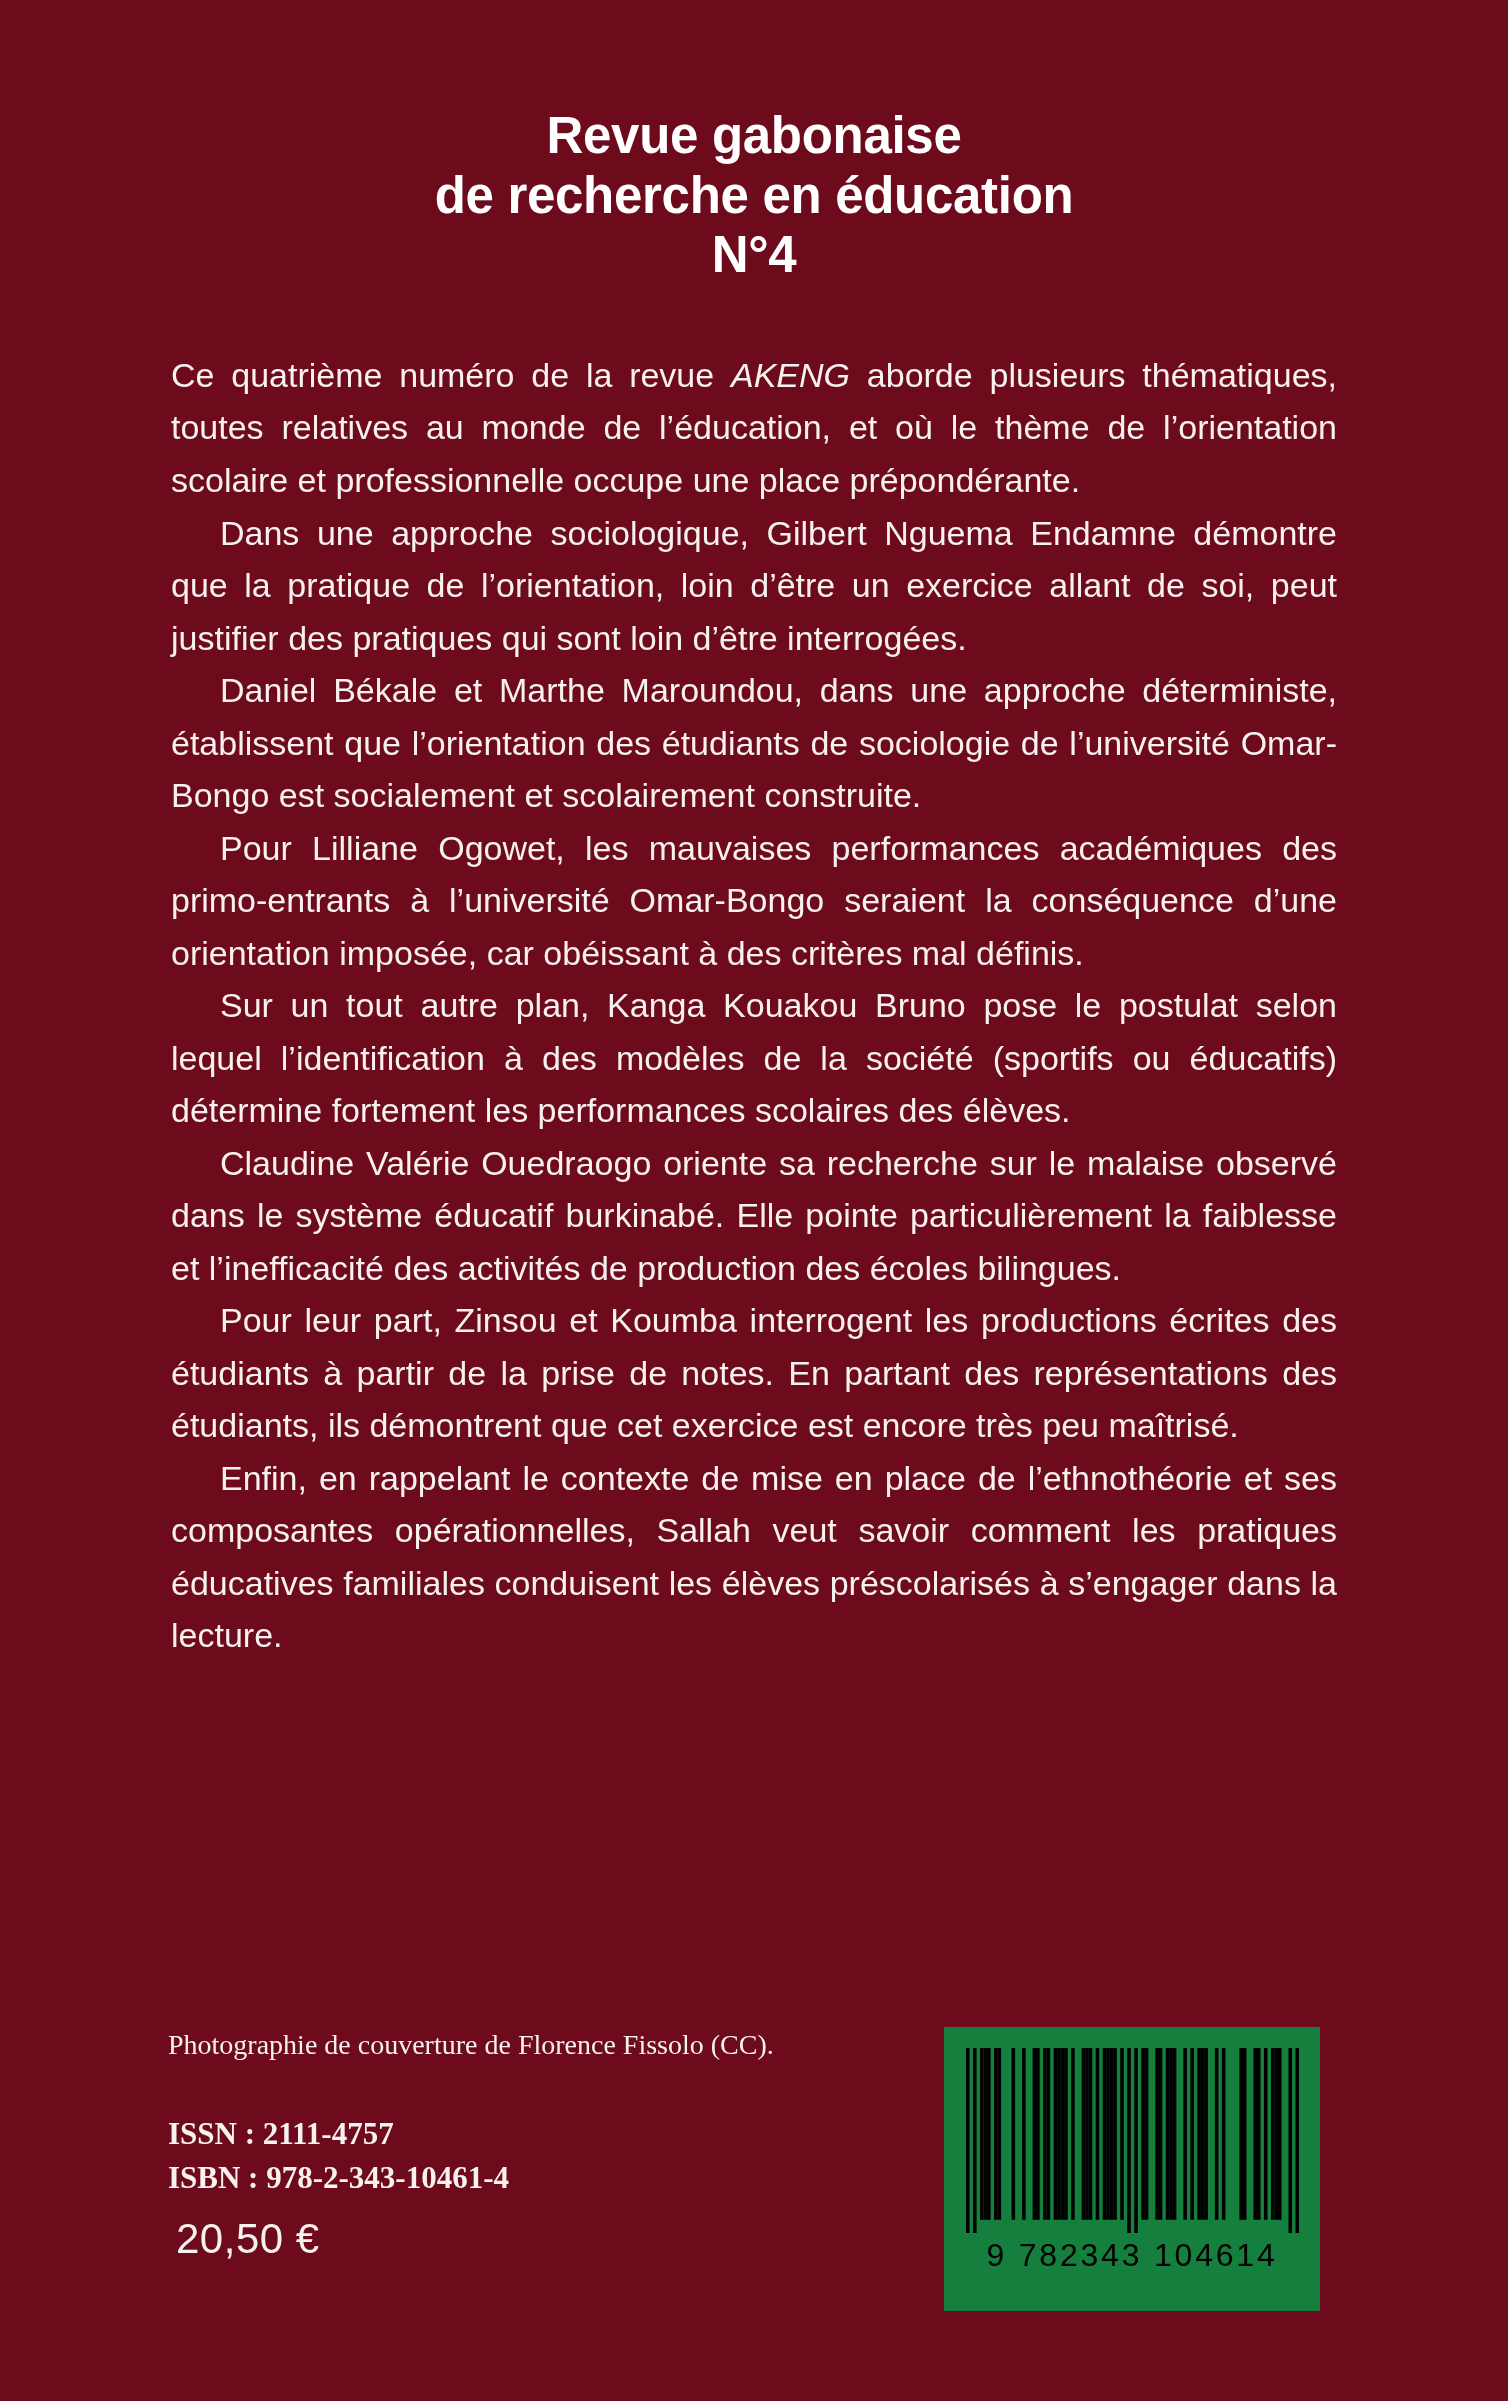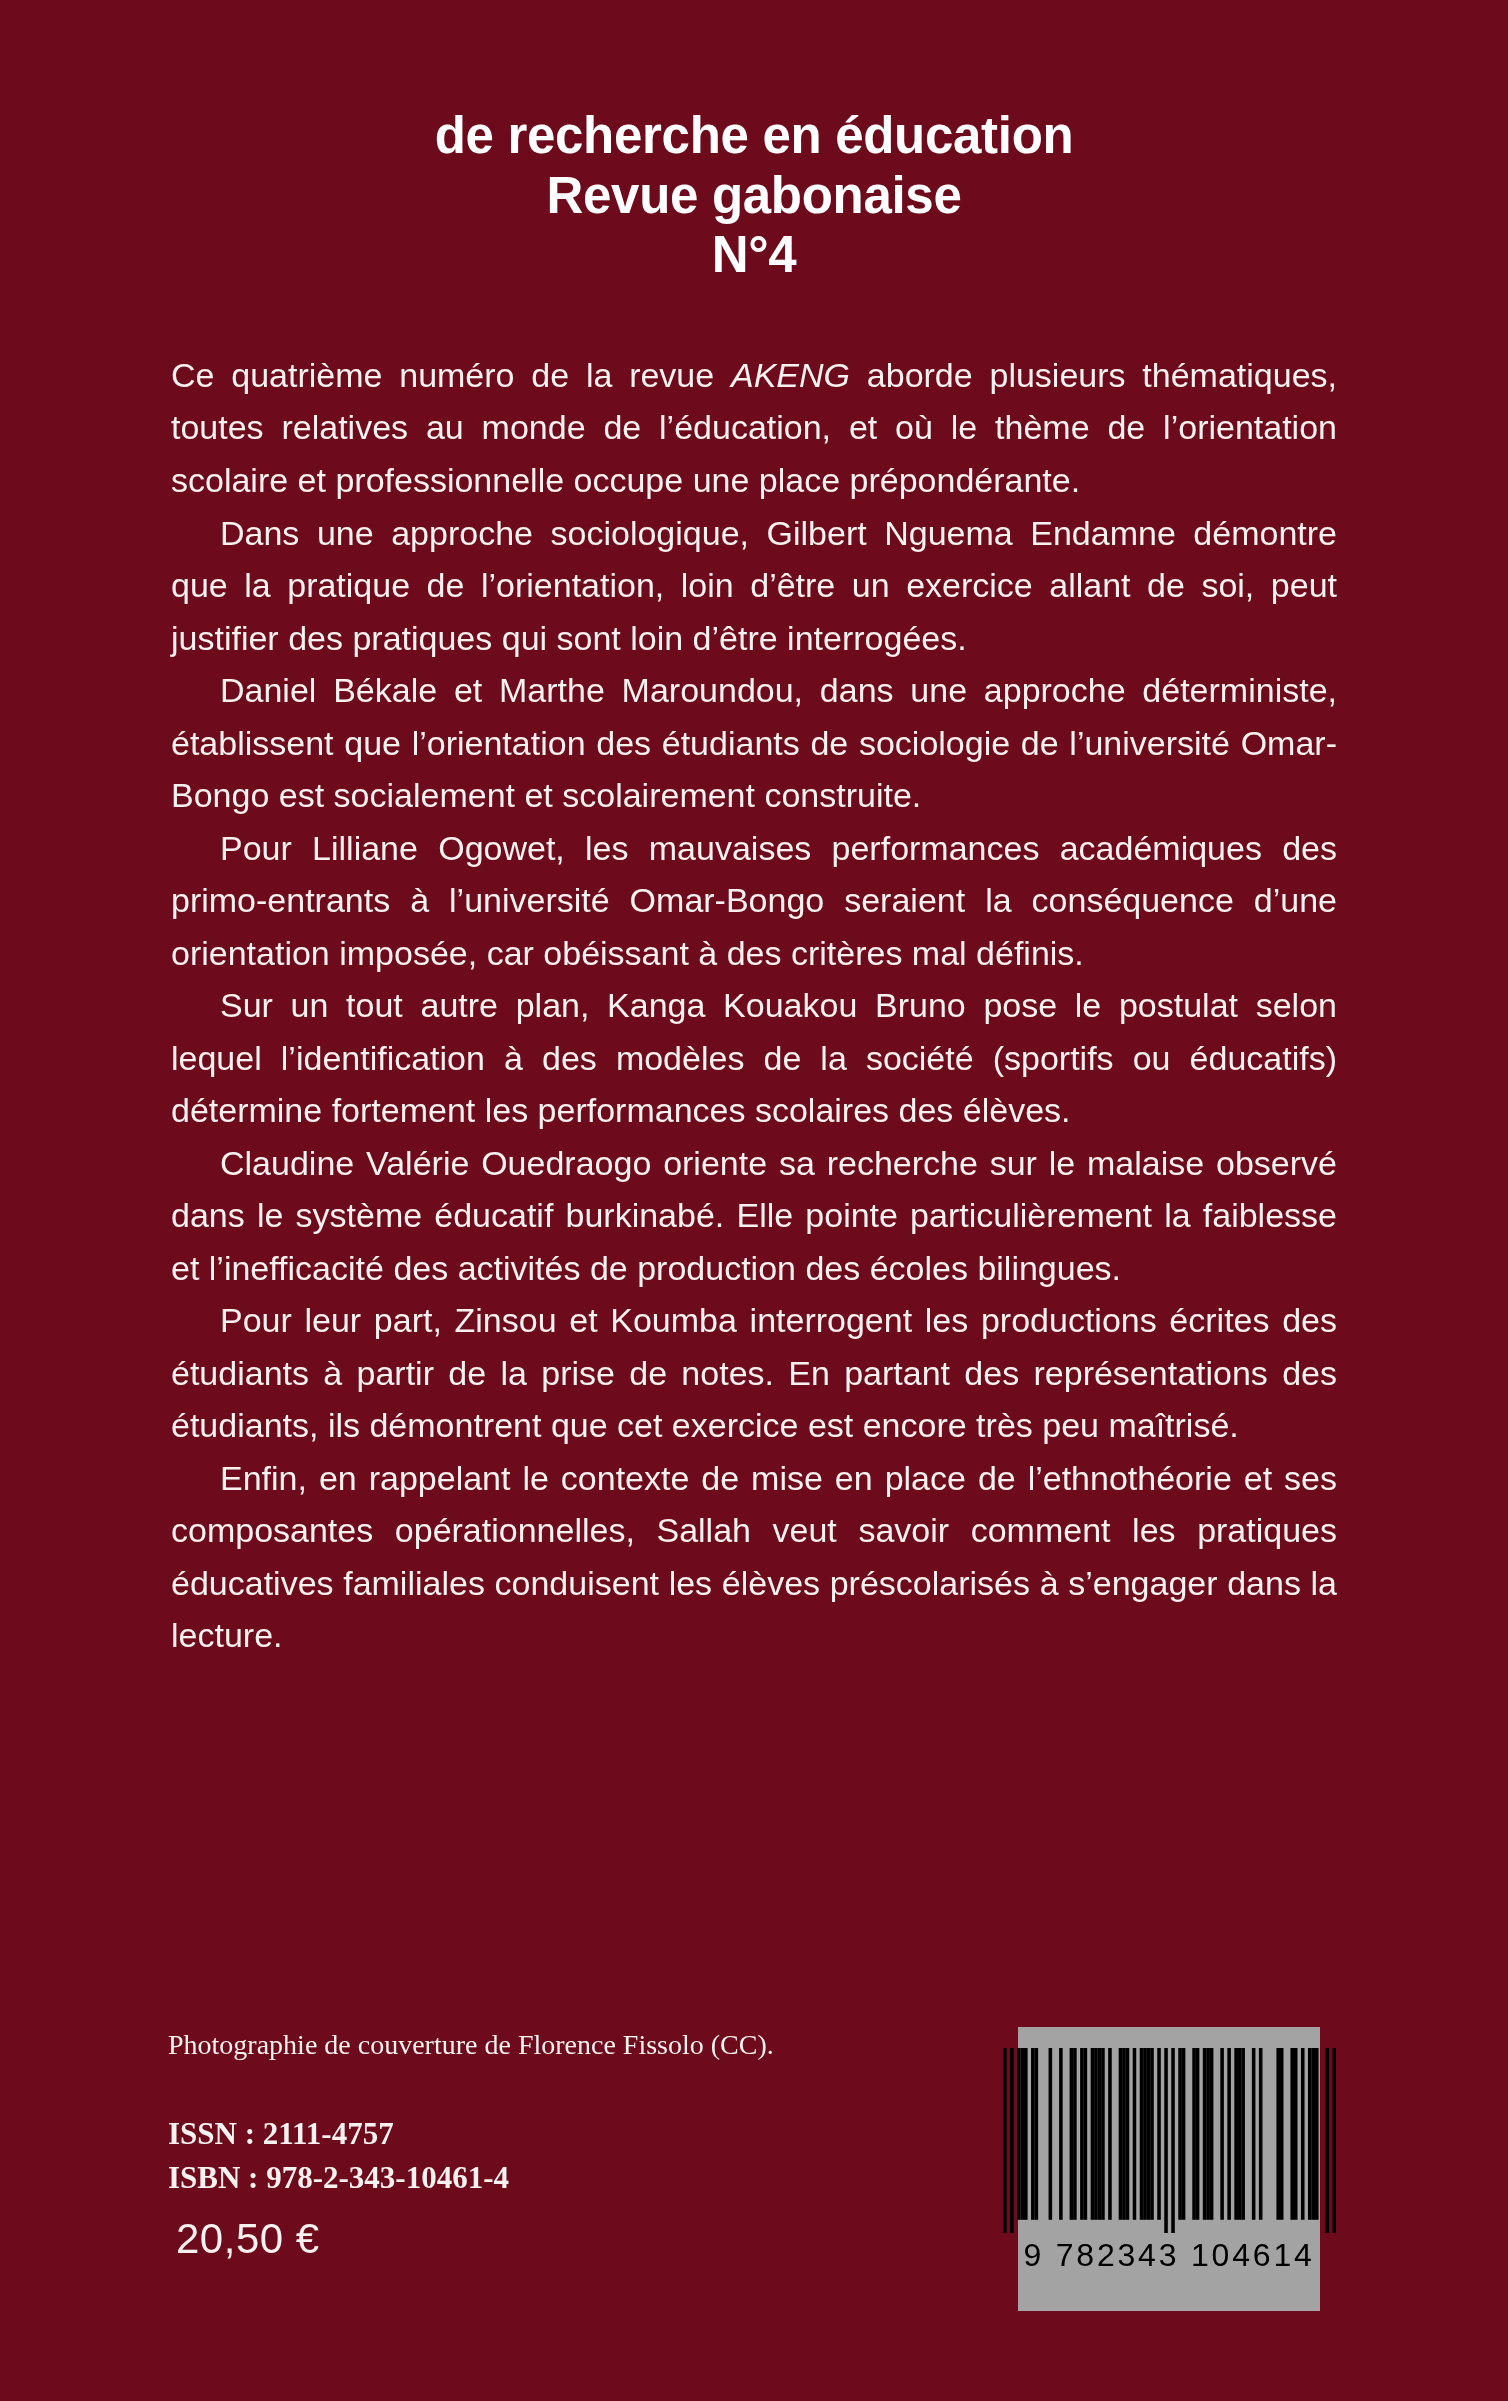--- a/index.html
+++ b/index.html
@@ -95,22 +95,22 @@
     font-size: 42px;
     line-height: 1.2;
     margin-top: 13.2px;
     white-space: nowrap;
     letter-spacing: 0.5px;
     margin-left: 8px;
   }
 
   
   .barcode-box {
-    background: #a3a3a3;
-    width: 302px;
+    background: #15803d;
+    width: 376px;
     height: 284px;
     box-sizing: border-box;
     padding: 21px 19px 9.5px 19px;
     display: flex;
     flex-direction: column;
     align-items: center;
     justify-content: flex-start;
     margin-right: 74px;
   }
   .barcode-bars {
@@ -126,22 +126,22 @@
     margin-top: 3.8px;
     white-space: nowrap;
   }
 </style>
 </head>
 <body>
 
 <div class="page">
 
   <div class="title-block">
+    <span class="title-line">Revue gabonaise</span>
     <span class="title-line">de recherche en éducation</span>
-    <span class="title-line">Revue gabonaise</span>
     <span class="title-line">N°4</span>
   </div>
 
   <div class="body-copy">
     <p class="first">
       <span>Ce quatrième numéro de la revue </span><em>AKENG</em><span> aborde plusieurs thématiques, toutes relatives au monde de l’éducation, et où le thème de l’orientation scolaire et professionnelle occupe une place prépondérante.</span>
     </p>
     <p>Dans une approche sociologique, Gilbert Nguema Endamne démontre que la pratique de l’orientation, loin d’être un exercice allant de soi, peut justifier des pratiques qui sont loin d’être interrogées.</p>
     <p>Daniel Békale et Marthe Maroundou, dans une approche déterministe, établissent que l’orientation des étudiants de sociologie de l’université Omar-Bongo est socialement et scolairement construite.</p>
     <p>Pour Lilliane Ogowet, les mauvaises performances académiques des primo-entrants à l’université Omar-Bongo seraient la conséquence d’une orientation imposée, car obéissant à des critères mal définis.</p>

